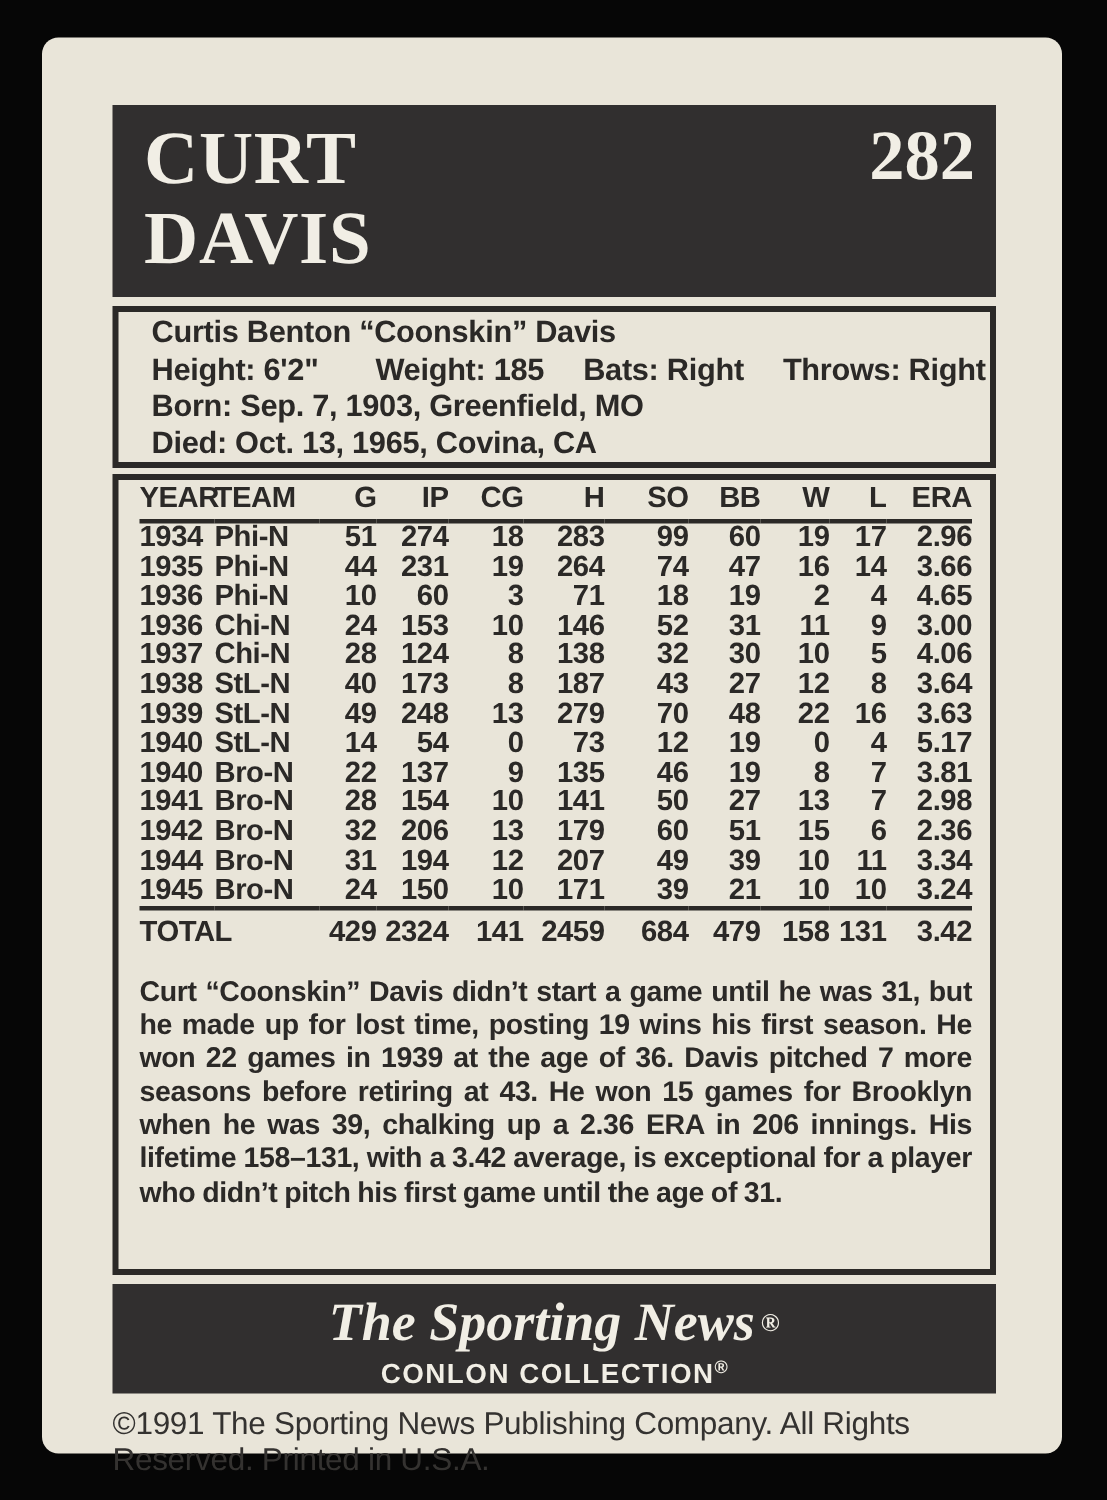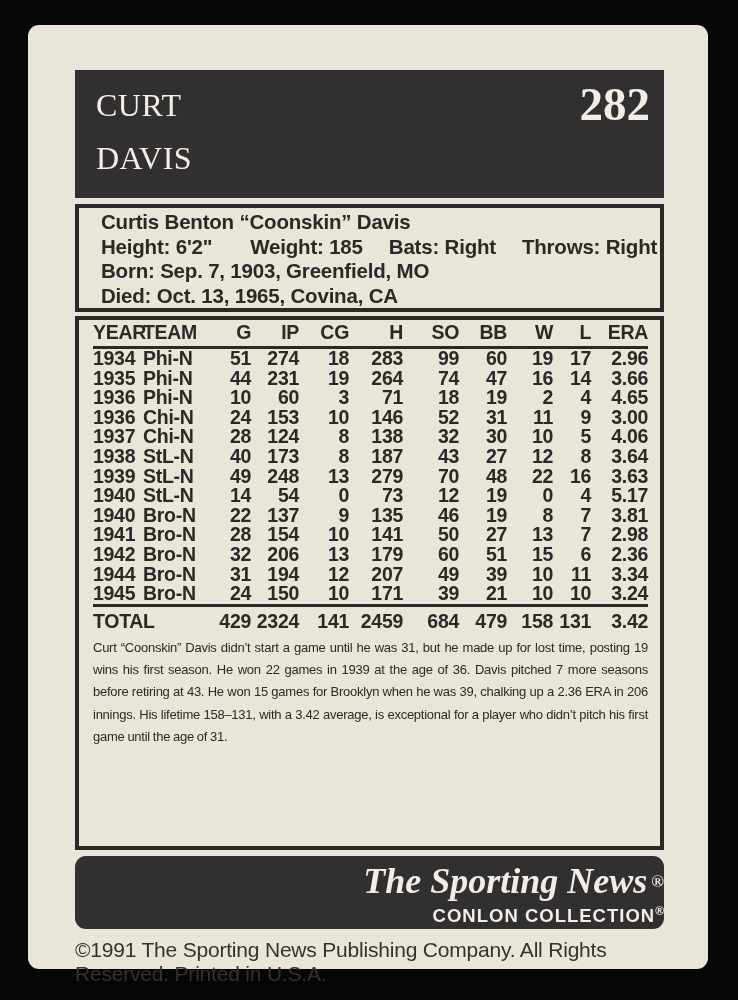--- a/index.html
+++ b/index.html
@@ -17,22 +17,22 @@
     background:var(--card-bg);border-radius:11px;color:var(--ink);
   }
   .frame{position:absolute;left:47px;top:45px;width:589px;}
   
   .header-panel{
     position:relative;height:128px;background:var(--panel-dark);
     color:var(--panel-text);overflow:hidden;
   }
   .player-name{
     position:absolute;left:21px;top:9px;
-    font-family:"Liberation Serif",serif;font-weight:normal;
-    font-size:32px;line-height:53px;letter-spacing:.5px;
+    font-family:"Liberation Serif",serif;font-weight:bold;
+    font-size:50px;line-height:53px;letter-spacing:.5px;
   }
   .card-number{
     position:absolute;right:14px;top:7px;
     font-family:"Liberation Serif",serif;font-weight:bold;font-size:47px;
   }
   
   .bio-box{
     margin-top:6px;height:108px;border:4px solid var(--ink);
     padding:2px 8px 2px 22px;overflow:hidden;
     font-weight:bold;font-size:20.5px;line-height:24.5px;letter-spacing:-.2px;
@@ -50,27 +50,27 @@
     text-align:right;letter-spacing:-.3px;white-space:nowrap;
     vertical-align:bottom;
   }
   .stats-table thead th{border-bottom:3px solid var(--ink);padding-bottom:3px;line-height:21px;}
   .stats-table .left{text-align:left;}
   .stats-table tfoot td{border-top:3px solid var(--ink);padding-top:3px;line-height:23px;}
   col.c0{width:50px}col.c1{width:70px}col.c2{width:38px}col.c3{width:48px}
   col.c4{width:50px}col.c5{width:54px}col.c6{width:56px}col.c7{width:48px}
   col.c8{width:46px}col.c9{width:38px}col.c10{width:57px}
   .biography{
-    margin-top:4px;font-weight:normal;font-size:13px;line-height:22.3px;
+    margin-top:18px;font-weight:bold;font-size:19px;line-height:22.3px;
     letter-spacing:-.25px;word-spacing:-.5px;text-align:justify;
   }
   
   .footer-panel{
     margin-top:6px;height:73px;background:var(--panel-dark);
-    color:var(--panel-text);text-align:right;overflow:hidden;border-radius:11px;
+    color:var(--panel-text);text-align:center;overflow:hidden;
   }
   .brand-line{
     margin-top:6px;font-family:"Liberation Serif",serif;
     font-weight:bold;font-style:italic;font-size:36px;line-height:38px;
   }
   .brand-reg{font-size:17px;font-style:normal;vertical-align:6px;margin-left:4px;}
   .collection-line{
     font-weight:bold;font-size:18.5px;line-height:20px;letter-spacing:1px;
   }
   .collection-line sup{font-size:12px;letter-spacing:0;}

